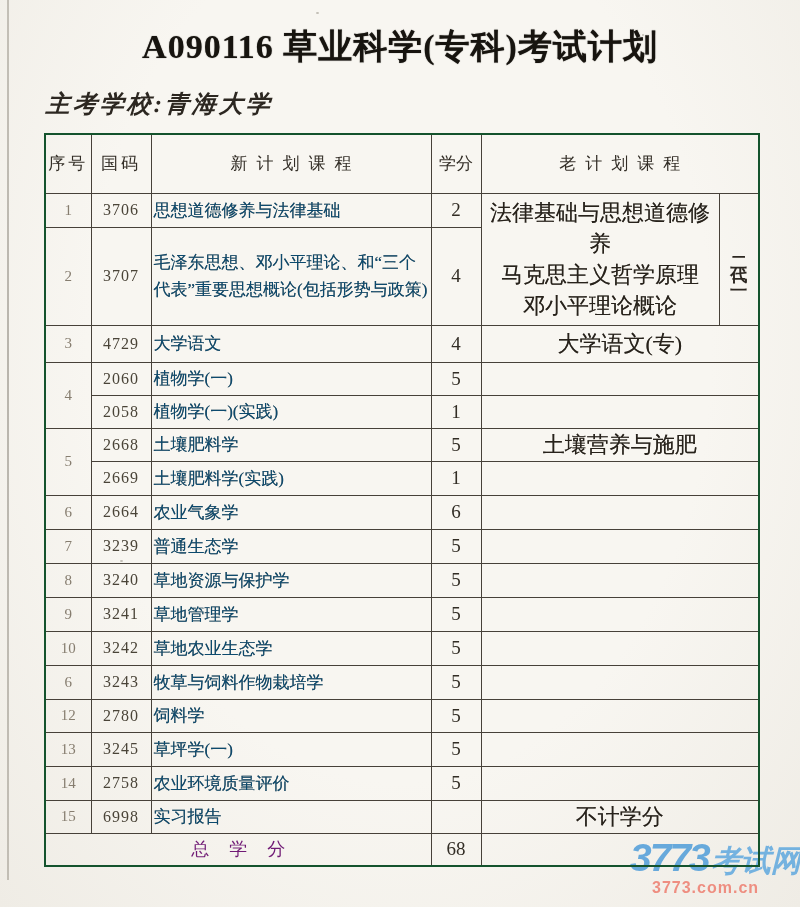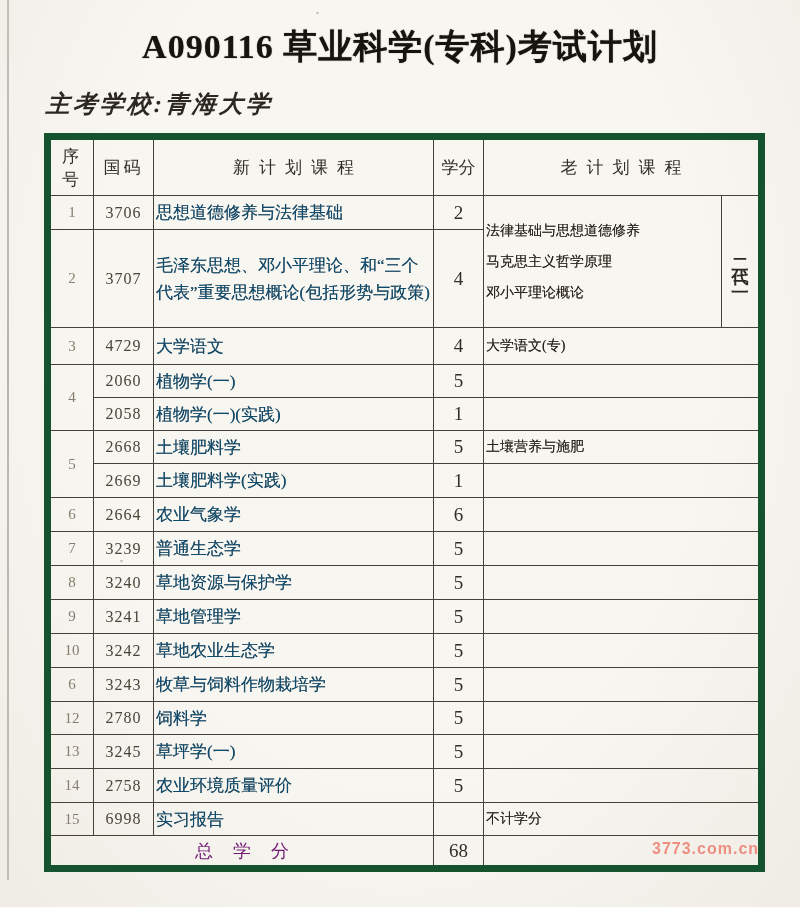--- a/index.html
+++ b/index.html
@@ -24,35 +24,35 @@
   .subtitle{
     position:absolute;left:46px;top:88px;
     font-size:24px;font-weight:600;font-style:italic;
     letter-spacing:3px;color:#2c2721;transform:skewX(-3deg);
     z-index:1;
   }
   table.plan{
     position:absolute;left:44px;top:133px;width:716px;
     border-collapse:collapse;table-layout:fixed;
     z-index:1;background:transparent;
-    border:7px solid #14532d;
+    border:2px solid #14532d;
   }
   table.plan td,table.plan th{
     border:1px solid #474139;padding:0 2px;overflow:hidden;
     vertical-align:middle;font-weight:normal;
   }
   th.h{font-size:17px;font-weight:700;color:#332e27;text-align:center;}
   th.h-tight{letter-spacing:3px;}
   th.h-spread{letter-spacing:9px;text-indent:9px;}
   td.no{text-align:center;font-size:15px;color:#867d6f;}
   td.code{text-align:center;font-size:16px;letter-spacing:1px;color:#4a4438;}
   td.name{text-align:left;padding-left:12px;font-size:17px;font-weight:700;
           color:#0c4a6e;line-height:27px;text-shadow:0 0 .5px rgba(39,34,27,.6);}
   td.credit{text-align:center;font-size:19px;color:#322d25;}
-  td.old{text-align:left;padding-left:12px;font-size:14px;font-weight:700;
+  td.old{text-align:center;padding-left:12px;font-size:22px;font-weight:700;
          color:#27221b;text-shadow:0 0 .5px rgba(39,34,27,.6);}
   td.old .ol{line-height:31px;}
   td.vnote{text-align:center;}
   .vnote-inner{
     display:inline-block;writing-mode:vertical-rl;text-orientation:upright;
     font-size:17px;font-weight:700;letter-spacing:11px;color:#2c2721;
     padding-top:4px;
   }
   td.total-label{text-align:center;font-size:18px;font-weight:700;
                  letter-spacing:20px;text-indent:20px;color:#701a75;}
@@ -70,20 +70,21 @@
 </style>
 </head>
 <body>
 
 <div class="scan-edge"></div>
 <div class="speck" style="left:316px;top:12px;width:3px;height:2px;"></div>
 <div class="speck" style="left:642px;top:34px;width:2px;height:2px;"></div>
 <div class="speck" style="left:120px;top:560px;width:3px;height:2px;"></div>
 
 <div class="watermark">
+  <div class="wm-logo"><span class="wm-num">3773</span><span class="wm-cn">考试网</span></div>
   <div class="wm-url">3773.com.cn</div>
 </div>
 
 <div class="page-title">A090116 草业科学(专科)考试计划</div>
 <div class="subtitle">主考学校:青海大学</div>
 
 <table class="plan">
   <colgroup>
     <col style="width:46px">
       <col style="width:60px">

